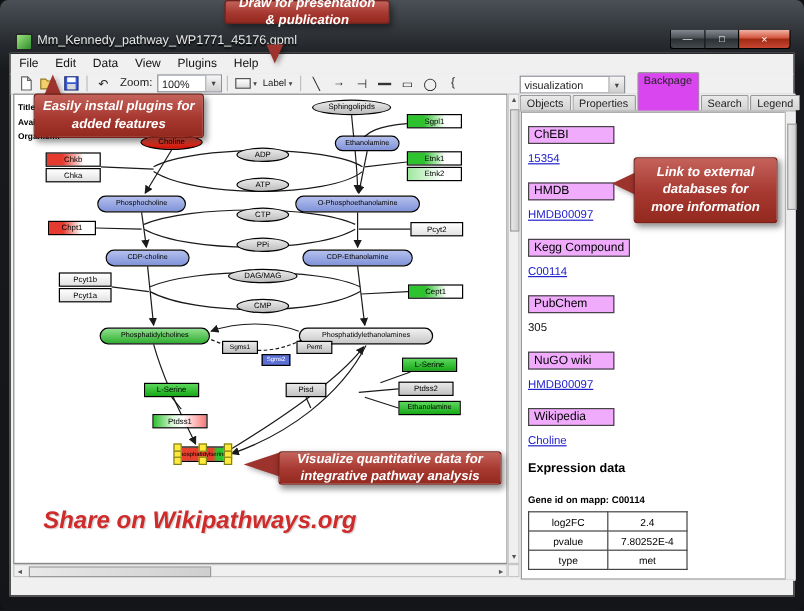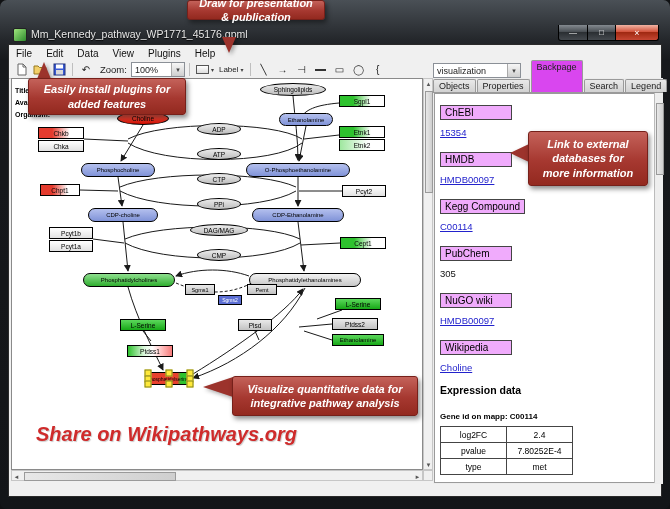--- a/index.html
+++ b/index.html
@@ -417,32 +417,32 @@
 
   </div>
 </div>
 
 <div class="callout" style="left:163px;top:0;width:138px;height:20px;margin-left:24px;">
   <span class="co-text">Draw for presentation
 &amp; publication</span>
 </div>
 <div class="co-arrow" style="left:222px;top:37px;border-left:7px solid transparent;border-right:7px solid transparent;border-top:16px solid #9c332c;"></div>
 
-<div class="callout" style="left:28px;top:78px;width:158px;height:37px;">
+<div class="callout" style="left:28px;top:78px;width:142px;height:37px;">
   <span class="co-text">Easily install plugins for
 added features</span>
 </div>
 <div class="co-arrow" style="left:37px;top:62px;border-left:7px solid transparent;border-right:7px solid transparent;border-bottom:17px solid #9c332c;"></div>
 
 <div class="callout" style="left:528px;top:131px;width:120px;height:55px;">
   <span class="co-text">Link  to external
 databases  for
 more information</span>
 </div>
 <div class="co-arrow" style="left:510px;top:144px;border-top:9px solid transparent;border-bottom:9px solid transparent;border-right:19px solid #9c332c;"></div>
 
-<div class="callout" style="left:232px;top:376px;width:186px;height:40px;">
+<div class="callout" style="left:232px;top:376px;width:186px;height:28px;">
   <span class="co-text">Visualize quantitative data  for
 integrative pathway analysis</span>
 </div>
 <div class="co-arrow" style="left:203px;top:377px;border-top:10px solid transparent;border-bottom:10px solid transparent;border-right:30px solid #9c332c;"></div>
 
 <div class="share-text" style="left:36px;top:423px;">Share on Wikipathways.org</div>
 
 </body></html>

